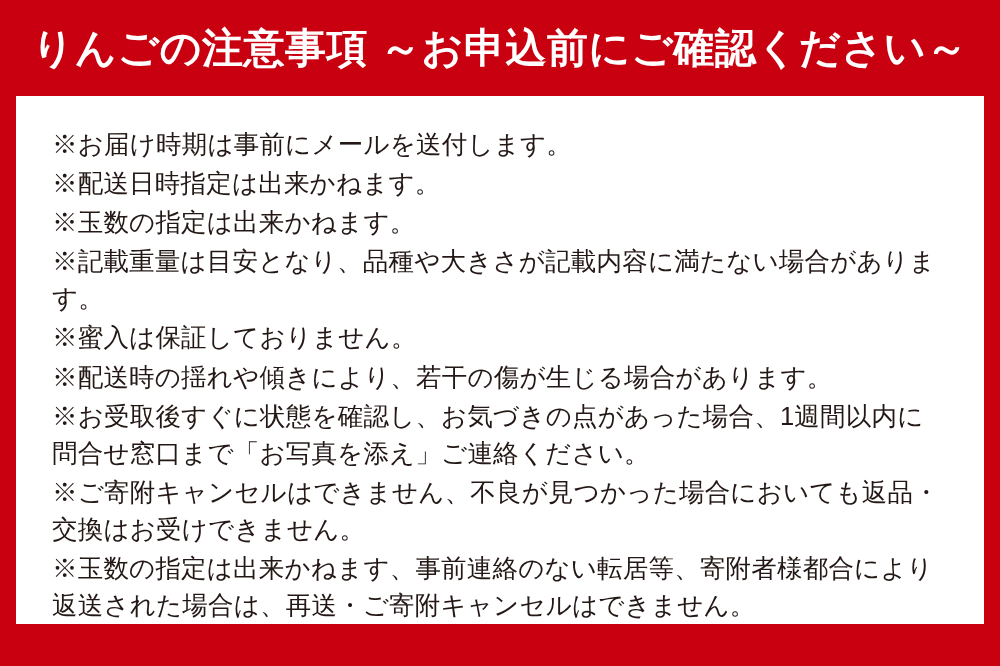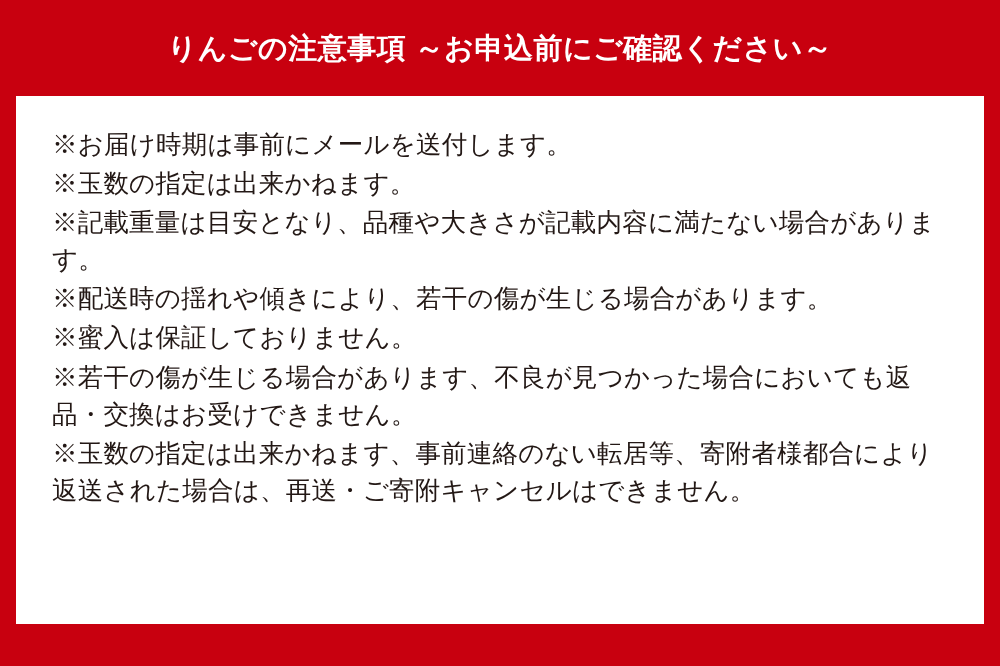--- a/index.html
+++ b/index.html
@@ -26,21 +26,21 @@
     top: 0;
     width: 1000px;
     height: 96px;
     display: flex;
     align-items: center;
     justify-content: center;
     background: #c8000f;
   }
   .header-title {
     color: #ffffff;
-    font-size: 29px;
+    font-size: 41px;
     font-weight: bold;
     letter-spacing: 0.5px;
     white-space: nowrap;
     line-height: 1;
   }
   .body-panel {
     position: absolute;
     left: 16px;
     top: 96px;
     width: 968px;
@@ -76,24 +76,26 @@
 
 <div class="page">
 
   <div class="header">
     <div class="header-title">りんごの注意事項 ～お申込前にご確認ください～</div>
   </div>
 
   <div class="body-panel">
     <ul class="notes">
       <li class="note">※お届け時期は事前にメールを送付します。</li>
+      <li class="note">※配送日時指定は出来かねます。</li>
       <li class="note">※玉数の指定は出来かねます。</li>
       <li class="note">※記載重量は目安となり、品種や大きさが記載内容に満たない場合があります。</li>
+      <li class="note">※蜜入は保証しておりません。</li>
       <li class="note">※配送時の揺れや傾きにより、若干の傷が生じる場合があります。</li>
-      <li class="note">※蜜入は保証しておりません。</li>
-      <li class="note">※若干の傷が生じる場合があります、不良が見つかった場合においても返品・交換はお受けできません。</li>
+      <li class="note">※お受取後すぐに状態を確認し、お気づきの点があった場合、1週間以内に問合せ窓口まで「お写真を添え」ご連絡ください。</li>
+      <li class="note">※ご寄附キャンセルはできません、不良が見つかった場合においても返品・交換はお受けできません。</li>
       <li class="note">※玉数の指定は出来かねます、事前連絡のない転居等、寄附者様都合により返送された場合は、再送・ご寄附キャンセルはできません。</li>
     </ul>
   </div>
 
   <div class="footer-strip"></div>
 
 </div>
 
 </body></html>

